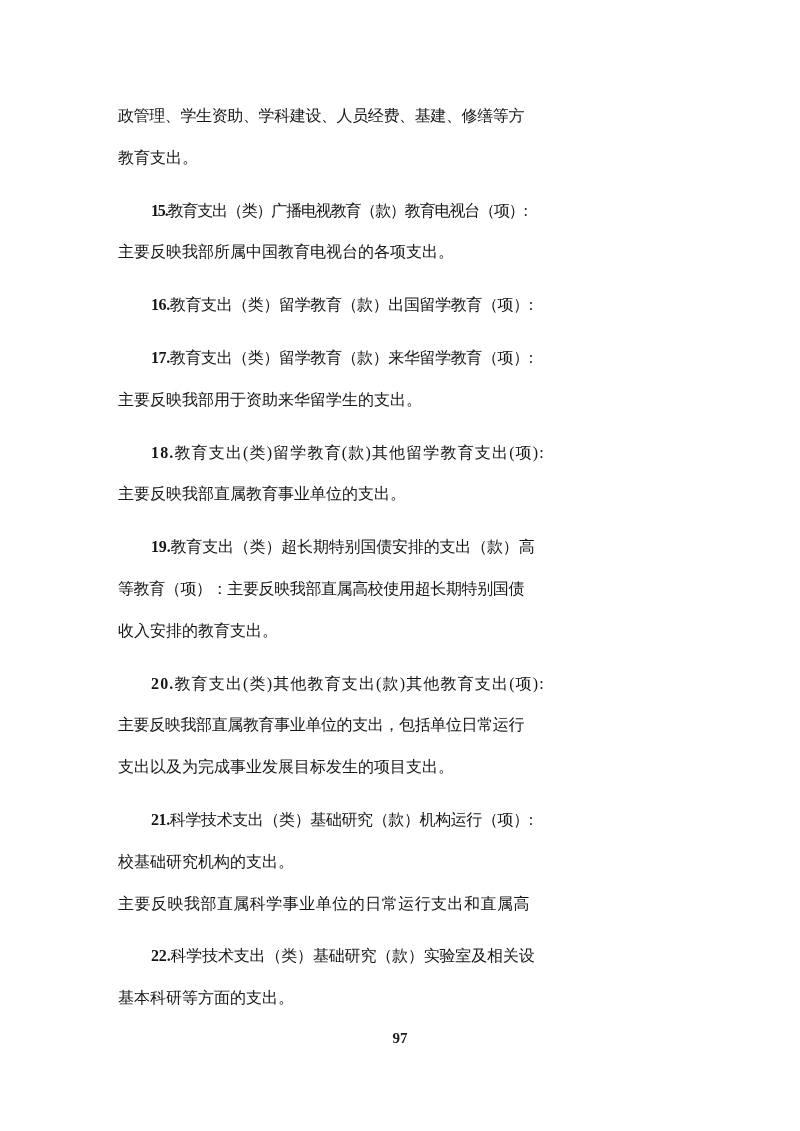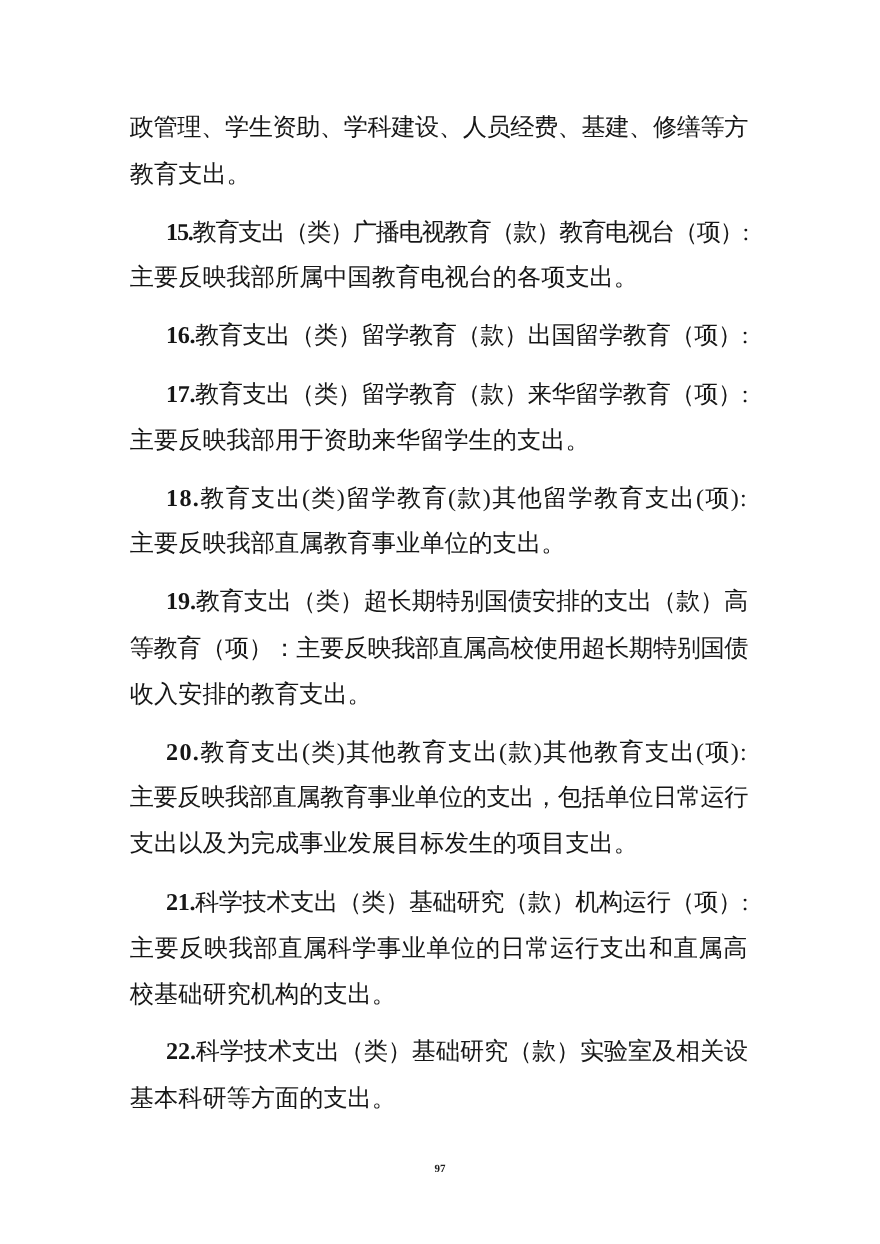--- a/index.html
+++ b/index.html
@@ -13,21 +13,21 @@
     background: #ffffff;
     overflow: hidden;
     font-family: "Liberation Serif", "DejaVu Serif", serif;
     color: #161616;
   }
   .textblock {
     position: absolute;
     left: 118px;
     top: 95px;
     width: 562px;
-    font-size: 22px;
+    font-size: 16px;
     line-height: 41.8px;
   }
   .line {
     height: 41.8px;
     white-space: nowrap;
     text-align: left;
   }
   .line.indent {
     padding-left: 33px;
     margin-top: 11px;
@@ -35,25 +35,24 @@
   .num {
     font-weight: bold;
     font-family: "Liberation Serif", "DejaVu Serif", serif;
   }
   .pagenum {
     position: absolute;
     top: 1030px;
     left: 0;
     width: 800px;
     text-align: center;
-    font-size: 10px;
+    font-size: 15px;
     font-weight: 600;
     color: #1c1c1c;
     font-family: "Liberation Serif", "DejaVu Serif", serif;
-    margin-top: 27px;
   }
 </style>
 </head>
 <body>
 
 <div class="textblock">
 
   <div class="line fit" style="letter-spacing: -0.384615px;"><span>政管理、学生资助、学科建设、人员经费、基建、修缮等方</span></div>
 
   <div class="line"><span>教育支出。</span></div>
@@ -80,23 +79,23 @@
   <div class="line"><span>收入安排的教育支出。</span></div>
 
   <div class="line fit indent" style="letter-spacing: 1.15248px;"><b class="num">20.</b><span>教育支出(类)其他教育支出(款)其他教育支出(项):</span></div>
 
   <div class="line fit" style="letter-spacing: -0.384615px;"><span>主要反映我部直属教育事业单位的支出，包括单位日常运行</span></div>
 
   <div class="line"><span>支出以及为完成事业发展目标发生的项目支出。</span></div>
 
   <div class="line fit indent" style="letter-spacing: -0.393519px;"><b class="num">21.</b><span>科学技术支出（类）基础研究（款）机构运行（项）:</span></div>
 
+  <div class="line"><span>校基础研究机构的支出。</span></div>
+
   <div class="line fit" style="letter-spacing: 0.48px;"><span>主要反映我部直属科学事业单位的日常运行支出和直属高</span></div>
-
-  <div class="line"><span>校基础研究机构的支出。</span></div>
 
   <div class="line fit indent" style="letter-spacing: -0.173077px;"><b class="num">22.</b><span>科学技术支出（类）基础研究（款）实验室及相关设</span></div>
 
 
   <div class="line"><span>基本科研等方面的支出。</span></div>
 
 </div>
 
 <div class="pagenum">97</div>
 

